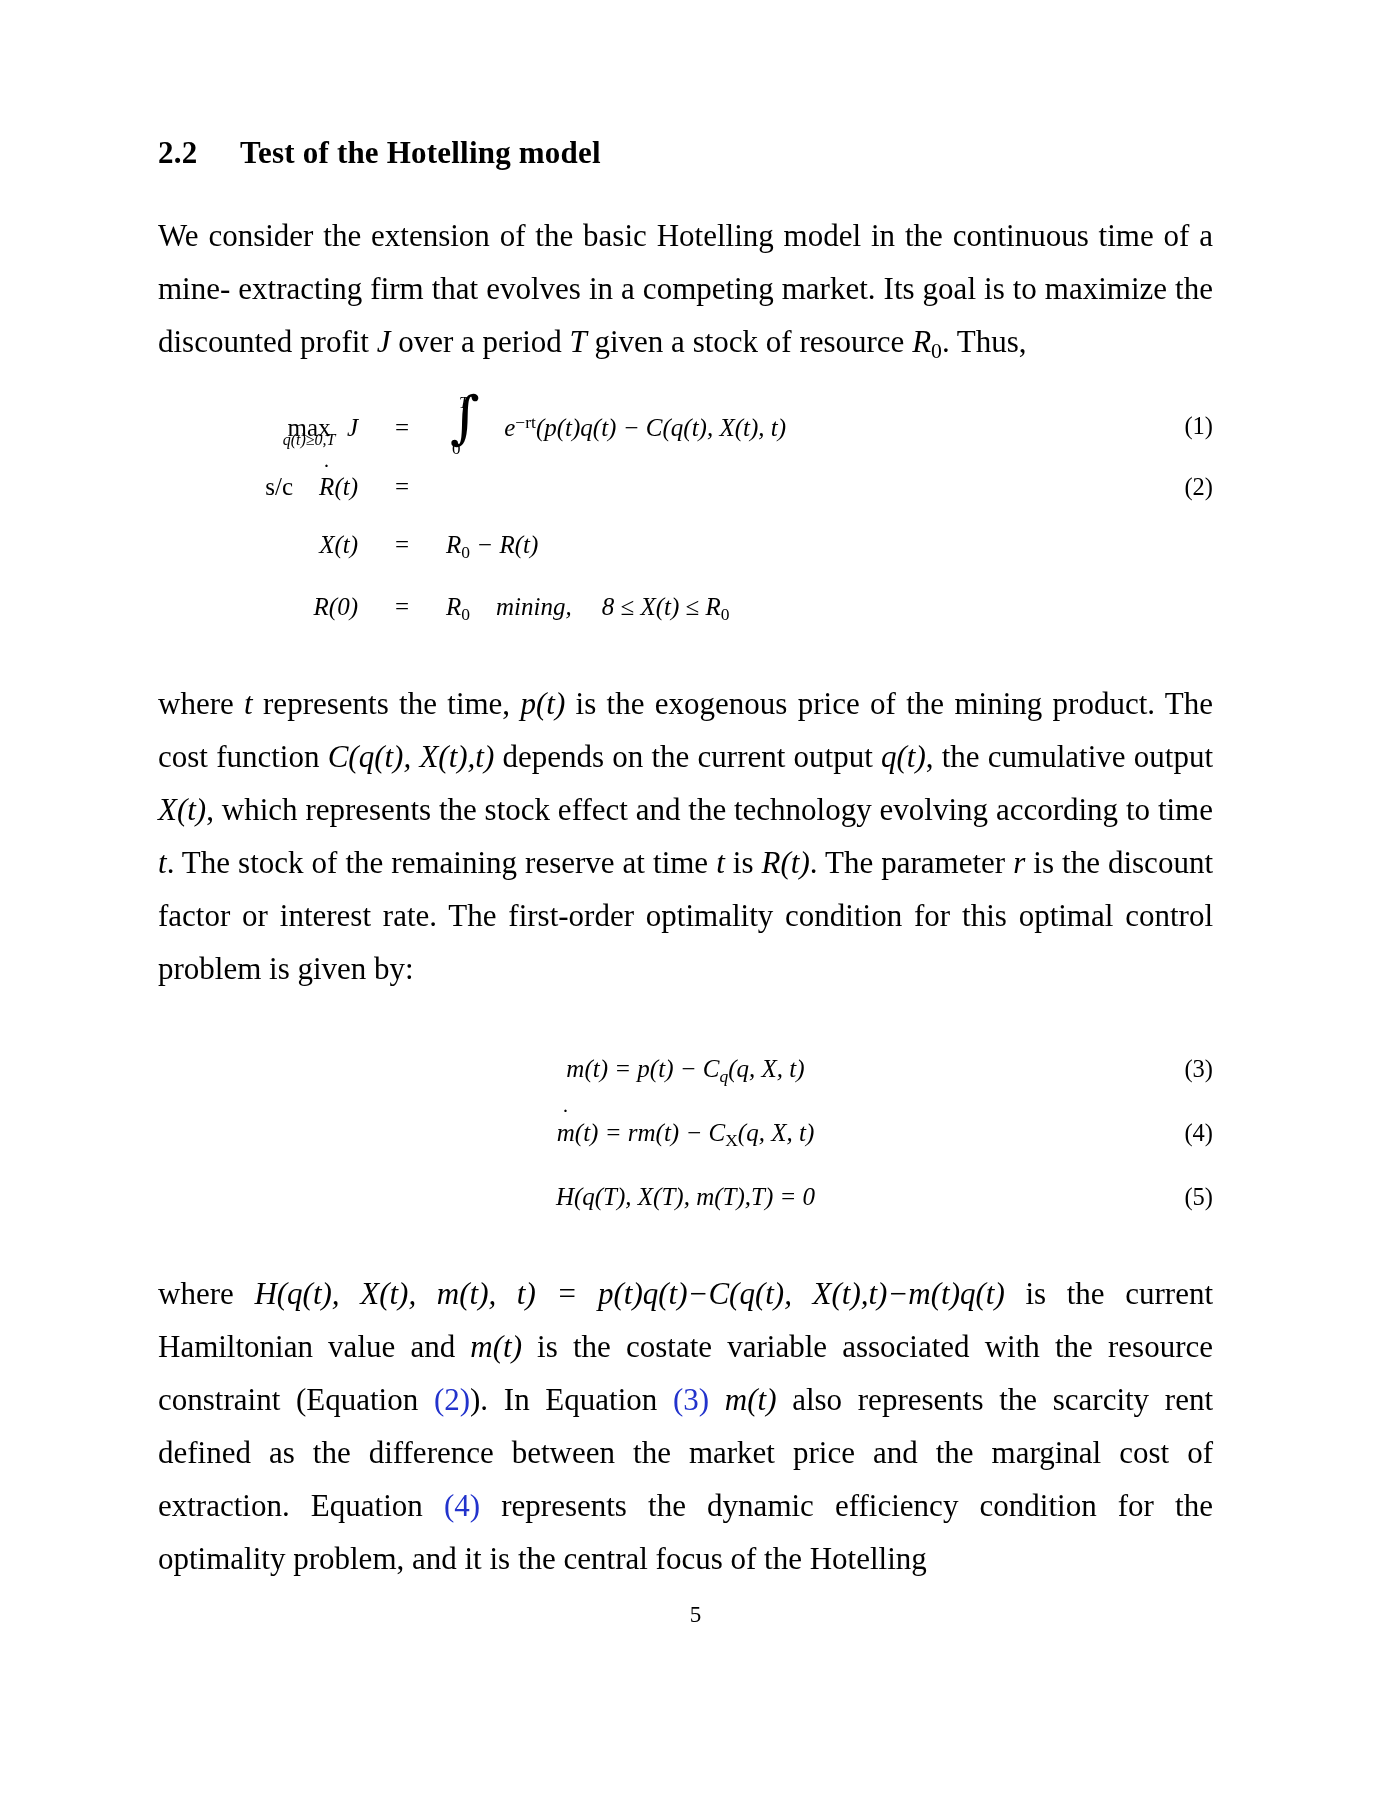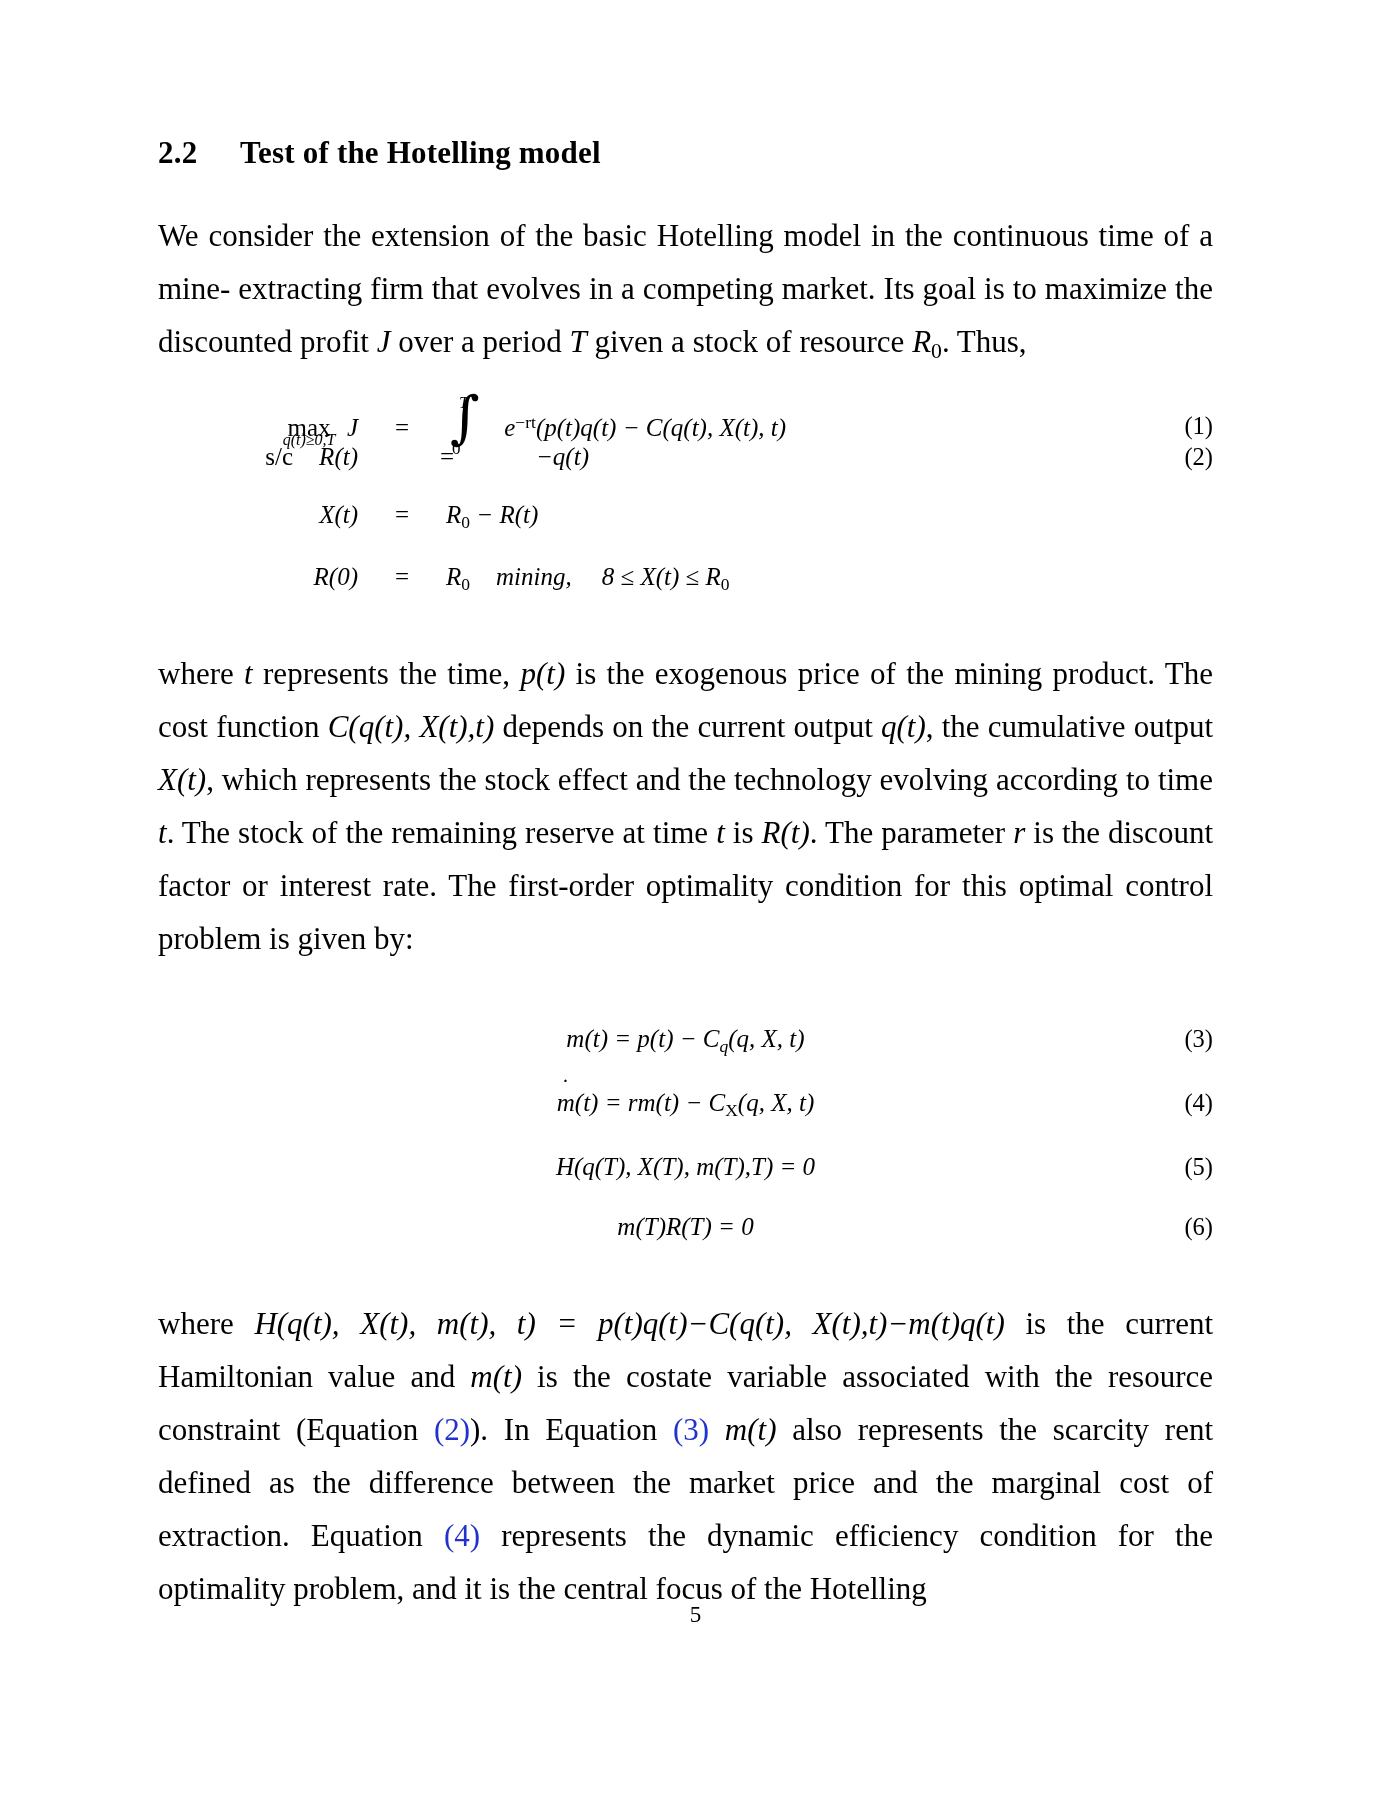--- a/index.html
+++ b/index.html
@@ -229,26 +229,25 @@
           <span class="intwrap">
             <span class="int-upper">T</span>
             <span class="intsign">∫</span>
             <span class="int-lower">0</span>
           </span>
           <span class="mi" style="margin-left:12px;">e</span><span class="sup">−rt</span><span class="mi">(p(t)q(t) − C(q(t), X(t), t)</span>
         </span>
         <span class="eq-tag">(1)</span>
       </div>
 
-      <div class="row" style="gap:45px;">
+      <div class="row" style="margin-top:30px;">
         <span class="pre">
           <span style="font-style:normal; margin-right:26px;">s/c</span><span class="mi dot-over">R</span><span class="mi">(t)</span>
         </span>
         <span class="eqs">=</span>
-        <span class="post mi">−q(t)</span>
         <span class="eq-tag">(2)</span>
       </div>
 
       <div class="row" style="margin-top:30px;">
         <span class="pre mi">X(t)</span>
         <span class="eqs">=</span>
         <span class="post"><span class="mi">R</span><span class="sub-n">0</span><span class="mi"> − R(t)</span></span>
       </div>
 
       <div class="row" style="margin-top:30px;">
@@ -272,24 +271,20 @@
       <div class="eq-centered" style="margin-top:32px;">
         <span class="inner"><span class="mi dot-over">m</span><span class="mi">(t) = rm(t) − C</span><span class="sub" style="font-style:normal;">X</span><span class="mi">(q, X, t)</span></span>
         <span class="eq-tag">(4)</span>
       </div>
 
       <div class="eq-centered" style="margin-top:32px;">
         <span class="inner mi">H(q(T), X(T), m(T),T) = 0</span>
         <span class="eq-tag">(5)</span>
       </div>
 
-      <div class="eq-centered" style="margin-top:32px;">
-        <span class="inner mi">m(T)R(T) = 0</span>
-        <span class="eq-tag">(6)</span>
-      </div>
     </div>
 
     <p class="body" style="margin-top:56px;">
       <span>where </span><span class="mi">H(q(t), X(t), m(t), t) = p(t)q(t)−C(q(t), X(t),t)−m(t)q(t)</span><span> is the current Hamiltonian value and </span><span class="mi">m(t)</span><span> is the costate variable associated with the resource constraint (Equation </span><a class="ref" href="#">(2)</a><span>).  In Equation </span><a class="ref" href="#">(3)</a><span> </span><span class="mi">m(t)</span><span> also represents the scarcity rent defined as the difference between the market price and the marginal cost of extraction.  Equation </span><a class="ref" href="#">(4)</a><span> represents the dynamic efficiency condition for the optimality problem, and it is the central focus of the Hotelling</span>
     </p>
 
   </div>
 
   <div class="page-number">5</div>
 </div>

